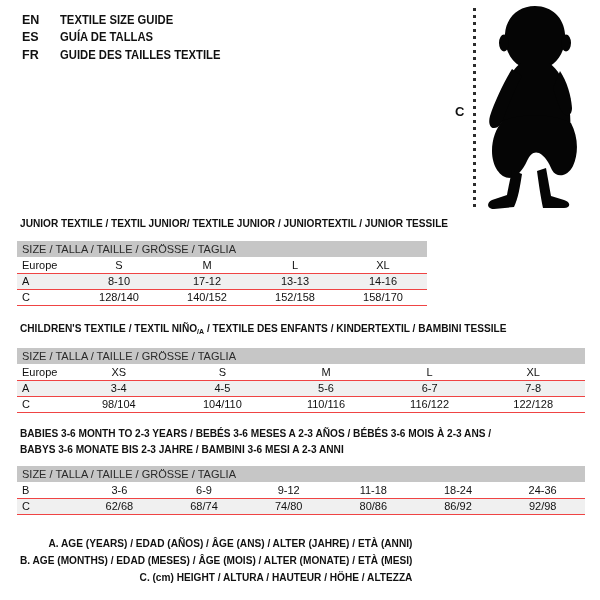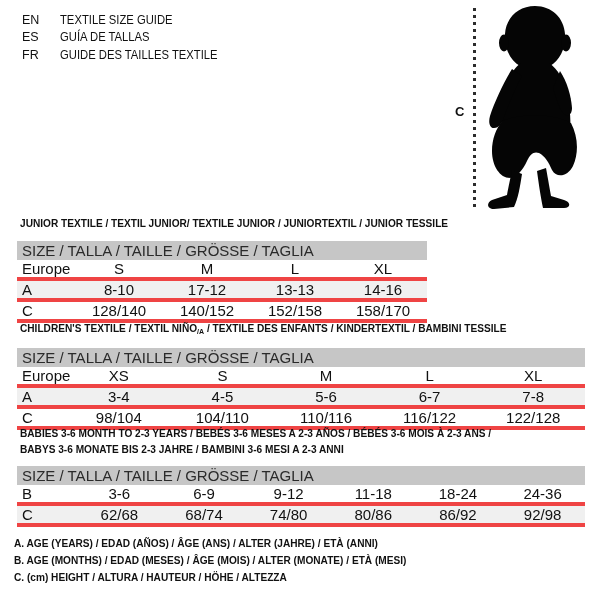--- a/index.html
+++ b/index.html
@@ -7,53 +7,53 @@
   body {
     font-family:"Liberation Sans", sans-serif;
     color:#111111;
     position:relative;
     overflow:hidden;
   }
   .page { position:absolute; inset:0; }
 
   
   .lang-block { position:absolute; left:22px; top:13px; }
-  .lang-row { height:17.4px; font-weight:normal; font-size:12.5px; white-space:nowrap; }
+  .lang-row { height:17.4px; font-weight:bold; font-size:12.5px; white-space:nowrap; }
   .lang-code { display:inline-block; width:38px; }
   .lang-title { display:inline-block; transform:scaleX(0.9); transform-origin:left center; }
 
   
   .measure-line {
     position:absolute; left:473px; top:8px; width:2.5px; height:199px;
     background:repeating-linear-gradient(to bottom, #2c2c2c 0px, #2c2c2c 3.5px, transparent 3.5px, transparent 7px);
   }
   .measure-label { position:absolute; left:455px; top:104px; font-size:13px; font-weight:bold; }
   .baby-svg { position:absolute; left:479px; top:4px; }
 
   
   .tbl-title {
     position:absolute; left:20px; font-weight:bold; font-size:11.5px;
     transform:scaleX(0.88); transform-origin:left top; white-space:nowrap; line-height:16px;
   }
   .tbl-title .sub { font-size:8px; vertical-align:-2px; }
-  table.size-table { position:absolute; left:17px; border-collapse:collapse; table-layout:fixed; font-size:15px; }
+  table.size-table { position:absolute; left:17px; border-collapse:collapse; table-layout:fixed; font-size:11px; }
   table.size-table th.size-head {
     background:#c6c6c6; color:#2a2a2a; font-weight:normal; text-align:left;
     padding:1px 0 1px 5px; height:16px; white-space:nowrap;
   }
-  table.size-table td { text-align:center; height:16px; border-bottom:4px solid #ef4444; white-space:nowrap; }
+  table.size-table td { text-align:center; height:16px; border-bottom:1px solid #ef4444; white-space:nowrap; }
   table.size-table td.lbl { text-align:left; padding-left:5px; }
   table.size-table tr.alt td { background:#f0f0f0; }
 
   .t1-title { top:215px; } .t1 { top:241px; width:410px; }
   .t2-title { top:320px; } .t2 { top:348px; width:568px; }
   .t3-title { top:425px; } .t3 { top:466px; width:568px; }
 
   
-  .notes { position:absolute; left:14px; top:537px; }
+  .notes { position:absolute; left:20px; top:537px;text-align:right; }
   .note-line {
     height:17.2px; font-weight:bold; font-size:11.5px; white-space:nowrap;
     transform:scaleX(0.88); transform-origin:left center;
   }
 </style>
 </head>
 <body>
 
 <div class="page">
 

